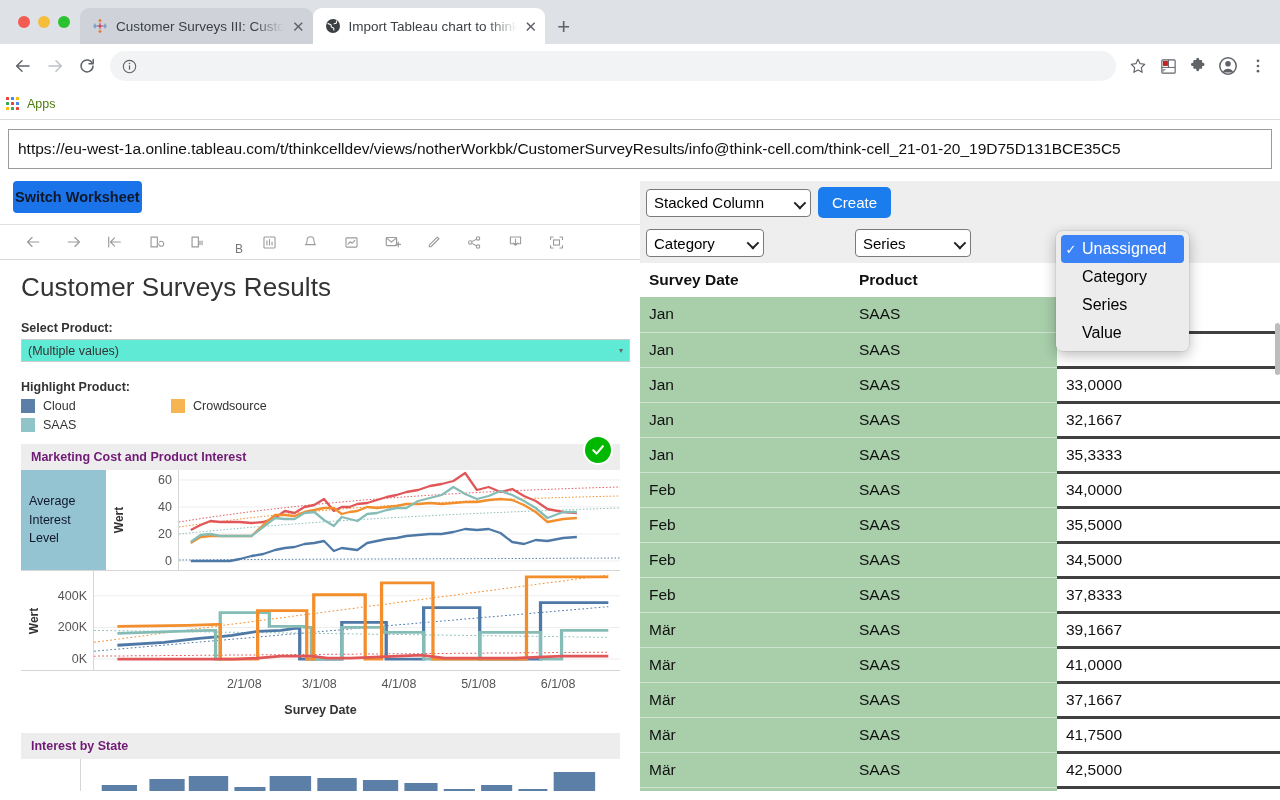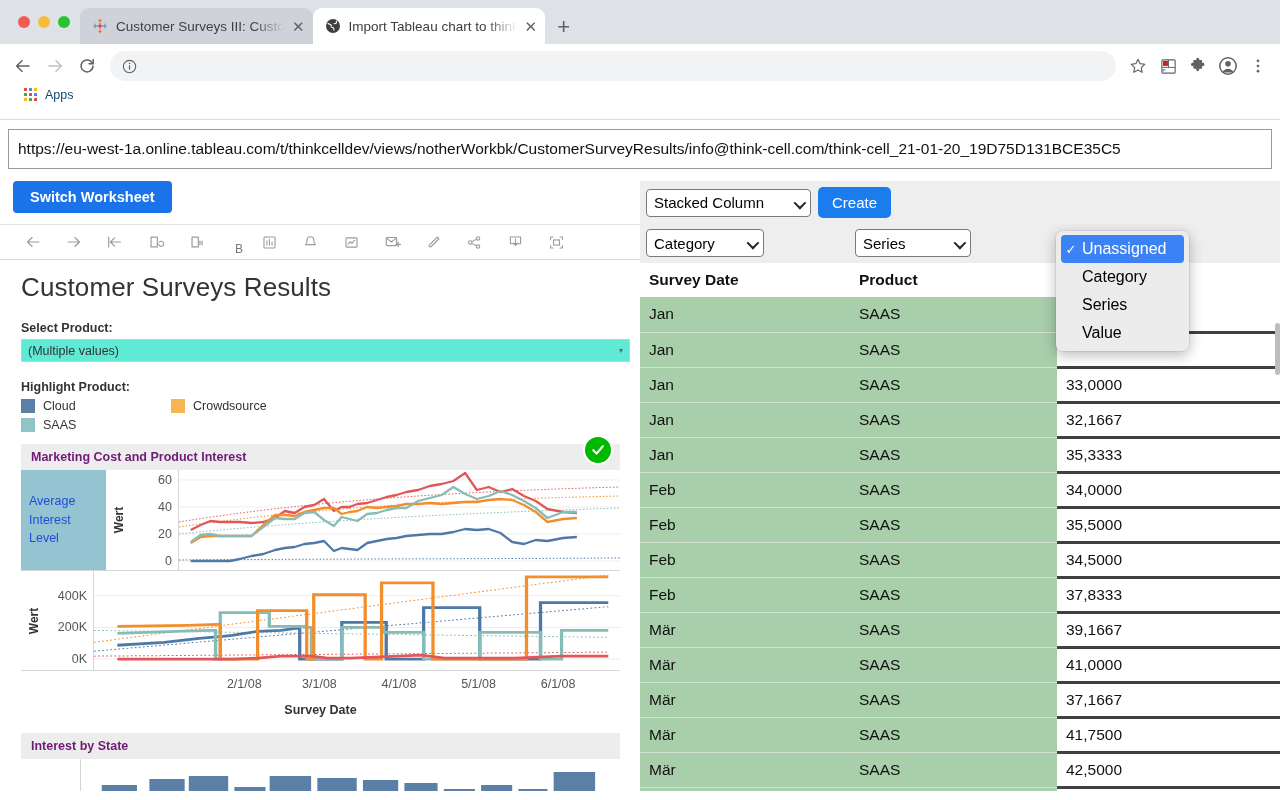--- a/index.html
+++ b/index.html
@@ -55,44 +55,44 @@
   .omnibox {
     flex: 1; height: 30px; background: #f1f3f4; border-radius: 16px;
     display: flex; align-items: center; gap: 9px; padding: 0 12px; margin: 0 6px;
     font-size: 13.5px; color: #202124;
   }
   .omnibox .url { white-space: nowrap; overflow: hidden; }
   .tb-icon { width: 28px; height: 28px; display: flex; align-items: center; justify-content: center; color: #5f6368; flex: none; }
 
   .bookmarks {
     height: 32px; background: #ffffff; border-bottom: 1px solid #dadce0;
-    display: flex; align-items: flex-start; gap: 8px; padding: 0 24px;
-    font-size: 12.5px; color: #0c4a6e;
+    display: flex; align-items: center; gap: 8px; padding: 0 6px;
+    font-size: 12.5px; color: #4d7c0f;
   }
   .apps-grid { display: grid; grid-template-columns: repeat(3, 3px); grid-template-rows: repeat(3, 3px); gap: 2px; }
   .apps-grid i { width: 3px; height: 3px; border-radius: 0.5px; display: block; }
 
   
   .page { position: absolute; top: 121px; left: 0; width: 1280px; height: 679px; background: #fff; }
 
   .urlrow { padding: 8px 8px 0 8px; }
   .urlinput {
     width: 100%; height: 40px; border: 1px solid #9a9a9a; background: #fff;
     font-size: 15.5px; color: #111; padding: 0 9px;
     font-family: "Liberation Sans", sans-serif;
     display: flex; align-items: center; white-space: nowrap; overflow: hidden;
   }
 
   .controls { display: flex; margin-top: 12px; }
   .ctrl-left { width: 640px; padding-left: 13px; }
   .ctrl-right { flex: 1; background: #eeeeee; padding: 6px 0 6px 6px; display: flex; align-items: center; gap: 7px; }
 
   .btn-blue {
-    background: #1a73e8; color: #ffffff; border: none; border-radius: 4px;
-    font-size: 14.5px; font-weight: 700; padding: 8px 17px; cursor: pointer;
+    background: #1a73e8; color: #0f172a; border: none; border-radius: 4px;
+    font-size: 14.5px; font-weight: 700; padding: 8px 2px; cursor: pointer;
     font-family: "Liberation Sans", sans-serif;
   }
   .btn-create {
     background: #1b7ded; color: #fff; border: none; border-radius: 5px;
     font-size: 15px; padding: 7px 14px; cursor: pointer;
     font-family: "Liberation Sans", sans-serif;
   }
   .nsel {
     appearance: none; -webkit-appearance: none;
     border: 1px solid #7a7a7a; border-radius: 4px; background: #fff;
@@ -145,21 +145,21 @@
     display: flex; align-items: center; justify-content: center;
     border: 2px solid #fff;
   }
 
   .chartbox { position: relative; }
   .rowband {
     display: flex; align-items: stretch;
   }
   .rowhdr {
     width: 85px; flex: none; display: flex; align-items: center;
-    font-size: 12.5px; color: #1d4ed8; padding: 0 8px; line-height: 1.5;
+    font-size: 12.5px; color: #0f172a; padding: 0 8px; line-height: 1.5;
   }
   .rowhdr.hl { background: #94c3d2; }
   .axisname {
     width: 26px; flex: none; display: flex; align-items: center; justify-content: center;
     font-size: 12px; font-weight: 700; color: #333;
   }
   .axisname span { transform: rotate(-90deg); white-space: nowrap; }
   .ticks { width: 46px; flex: none; position: relative; font-size: 12.5px; color: #555; }
   .ticks b { position: absolute; right: 6px; font-weight: 400; transform: translateY(-50%); }
   .plot { flex: 1; position: relative; border-left: 1px solid #d6d6d6; }

